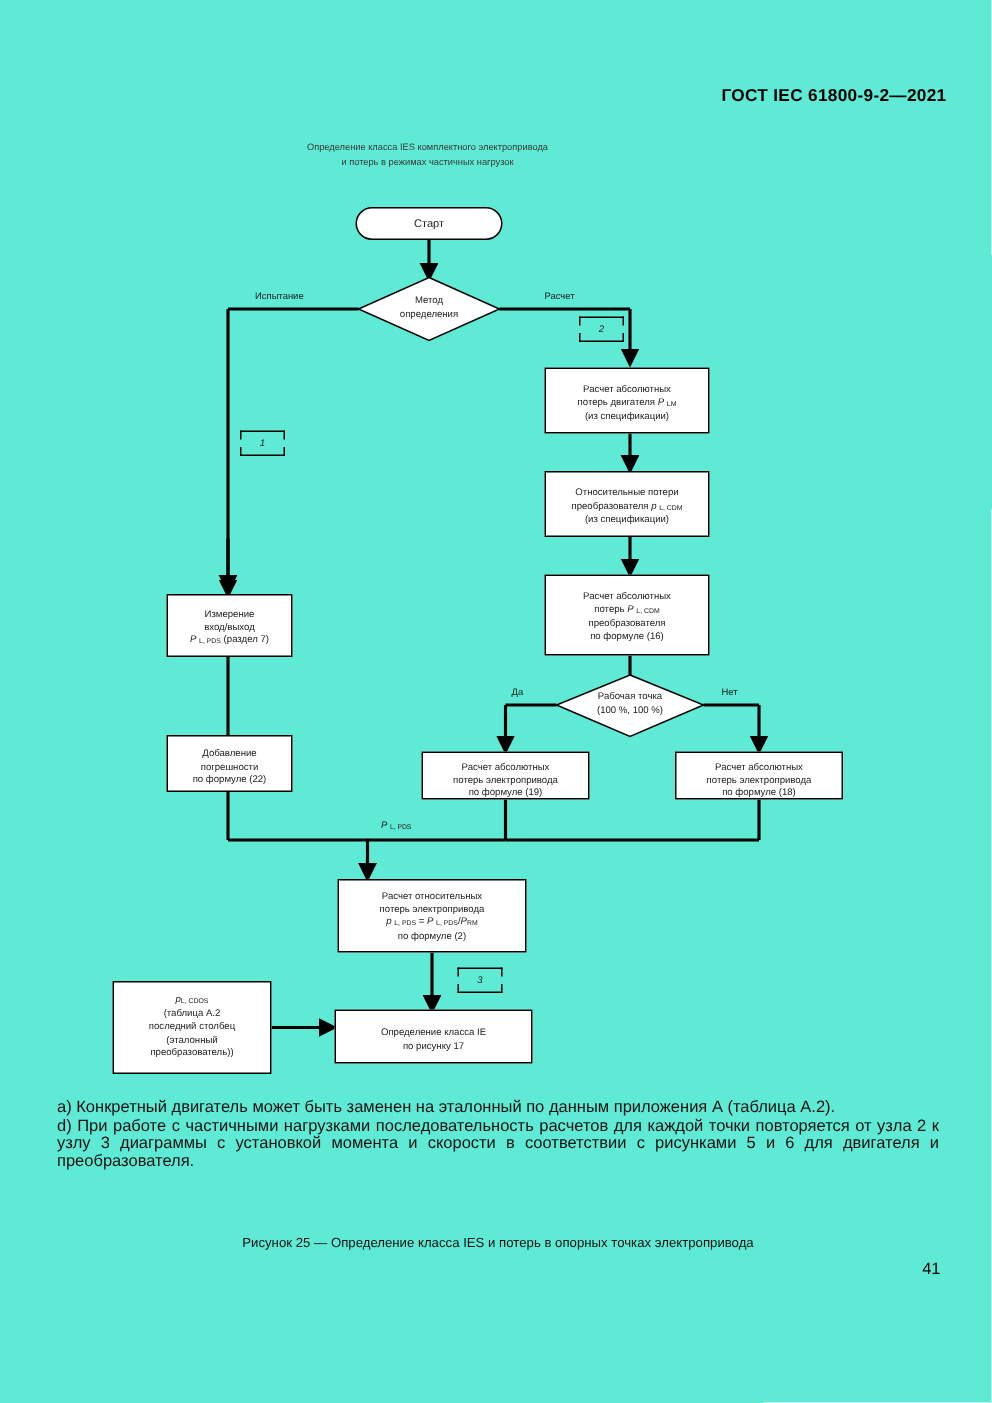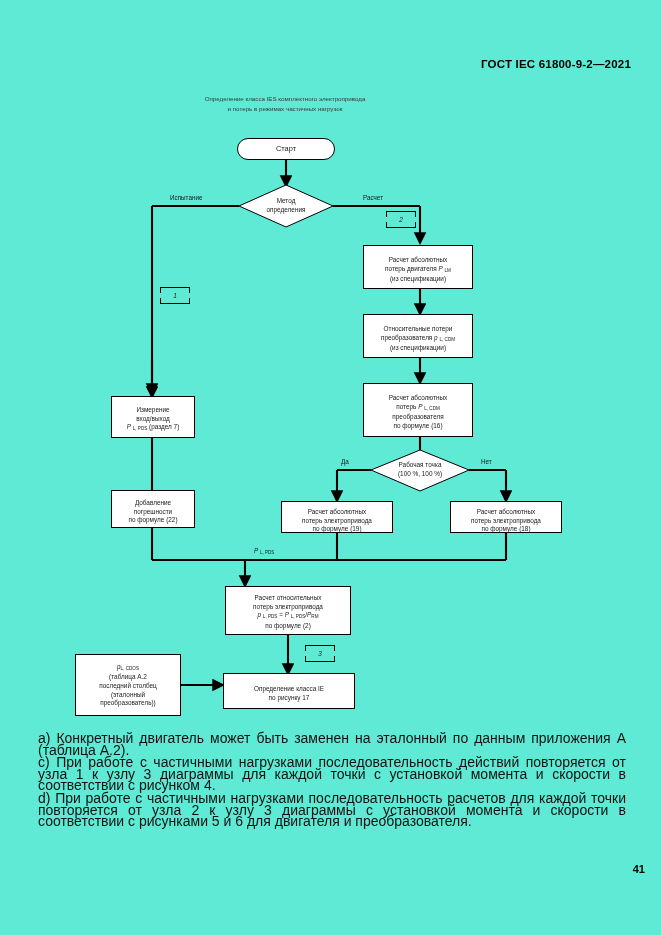--- a/index.html
+++ b/index.html
@@ -22,25 +22,24 @@
   .doc-header {
     position: absolute;
     top: 58px;
     right: 30px;
     font-size: 11.5px;
     font-weight: bold;
     letter-spacing: 0.2px;
   }
   .page-number {
     position: absolute;
-    right: 16px;
+    right: 34px;
     top: 840px;
     font-size: 11px;
-    font-weight: bold;
-    margin-top: 23px;
+    font-weight: normal;
   }
   
   #figure {
     position: absolute;
     left: 0;
     top: 90px;
     width: 661px;
     height: 630px;
   }
   #figure svg {
@@ -119,21 +118,21 @@
   .marker::before { top: 0; border-top: 1px solid #000; }
   .marker::after  { bottom: 0; border-bottom: 1px solid #000; }
   sub { font-size: 0.72em; vertical-align: -0.18em; }
   i.v { font-style: italic; }
   
   #notes {
     position: absolute;
     left: 38px;
     top: 733px;
     width: 588px;
-    font-size: 14px;
+    font-size: 11px;
     line-height: 11.6px;
     color: #111111;
   }
   #notes p {
     margin: 0 0 1px 0;
     text-align: justify;
   }
   .caption {
     position: absolute;
     left: 38px;
@@ -316,20 +315,20 @@
       <div style="padding-top:9px;">
         <span>Определение класса IE</span><br>
         <span>по рисунку 17</span>
       </div>
     </div>
 
   </div>
 
   <div id="notes">
     <p>a)  Конкретный двигатель может быть заменен на эталонный по данным приложения А (таблица А.2).</p>
-    <p>c)  При работе с частичными нагрузками последовательность действий повторяется от узла 1 к узлу 3 диаграммы для каждой точки с установкой момента и скорости в соответствии с рисунком 4.</p>
     <p>d)  При работе с частичными нагрузками последовательность расчетов для каждой точки повторяется от узла 2 к узлу 3 диаграммы с установкой момента и скорости в соответствии с рисунками 5 и 6 для двигателя и преобразователя.</p>
   </div>
 
+  <div class="caption">Рисунок 25 — Определение класса IES и потерь в опорных точках электропривода</div>
 
   <div class="page-number">41</div>
 
 </div>
 
 </body></html>

